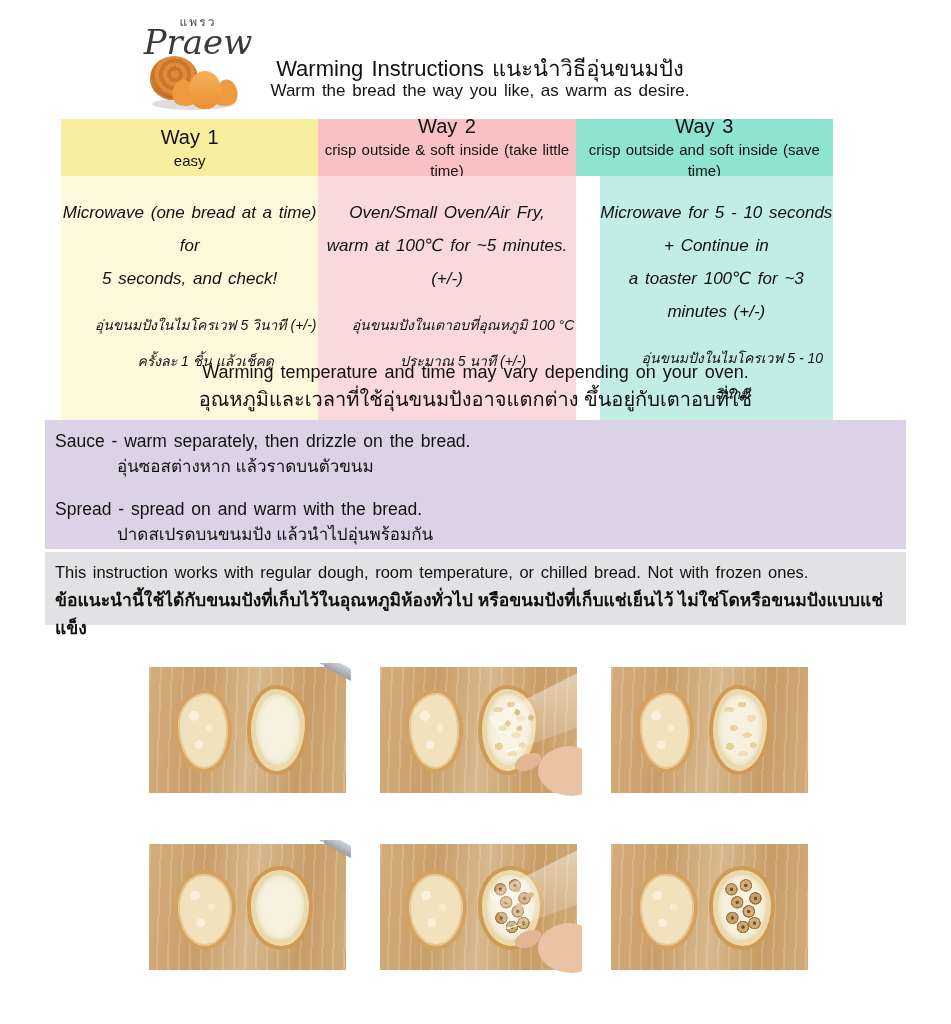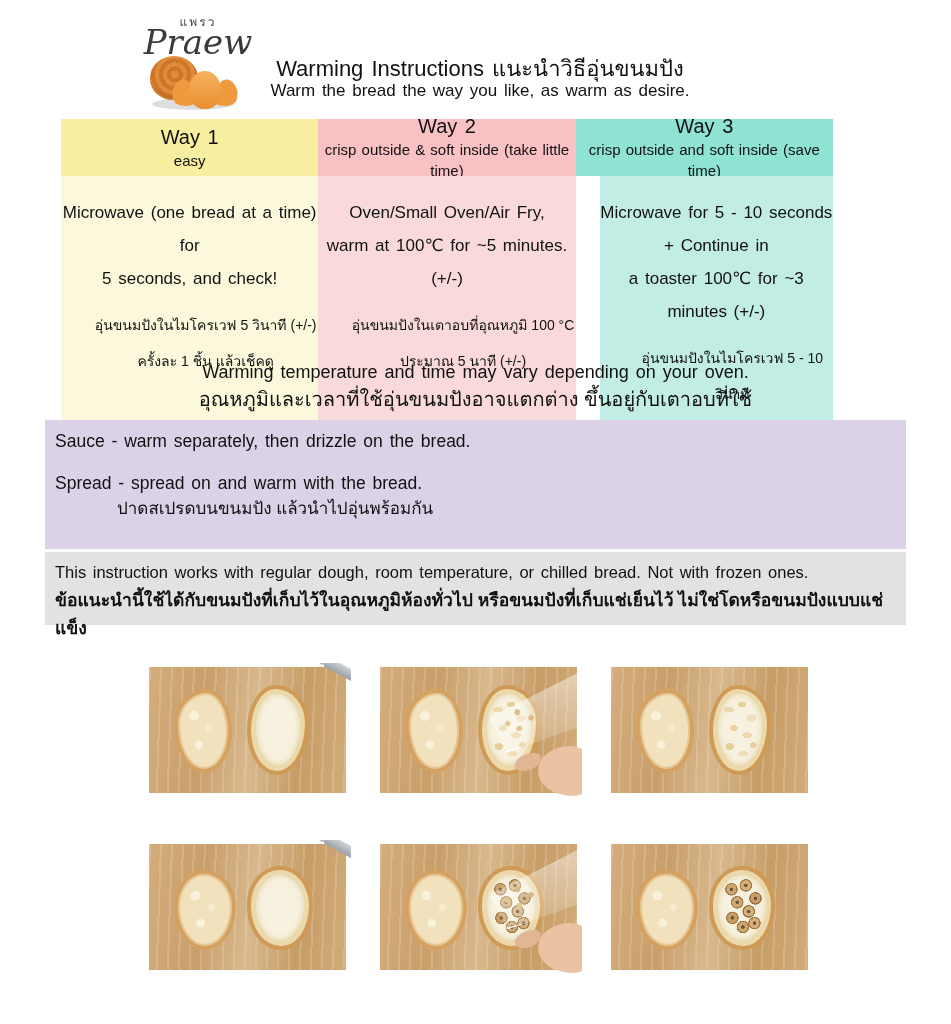--- a/index.html
+++ b/index.html
@@ -27,21 +27,21 @@
   
   .head-text{position:absolute;left:245px;top:58px;width:470px;text-align:center;}
   .head-title{font-size:22px;line-height:22px;word-spacing:2px;}
   .head-sub{font-size:17px;line-height:22px;word-spacing:2px;}
   
   .ways{position:absolute;left:61px;top:119px;width:772px;display:flex;}
   .way-col{flex:1 1 0;display:flex;flex-direction:column;}
   .way-head{height:57px;display:flex;flex-direction:column;justify-content:center;text-align:center;}
   .way-title{font-size:20px;line-height:25px;word-spacing:2px;}
   .way-sub{font-size:15px;line-height:21px;word-spacing:1px;}
-  .way-body{height:244px;text-align:center;padding-top:20px;box-sizing:border-box;}
+  .way-body{height:244px;text-align:center;padding-top:20px;box-sizing:border-box;font-style:italic;}
   .way-en{font-size:17px;line-height:33px;word-spacing:2px;}
   .way-th{font-size:14px;line-height:36px;margin-top:12px;padding-left:32px;}
   .vary-note{position:absolute;left:45px;top:360px;width:861px;text-align:center;}
   .vary-en{font-size:18px;line-height:24px;word-spacing:2px;}
   .vary-th{font-size:20px;line-height:30px;}
   
   .sauce{position:absolute;left:45px;top:420px;width:861px;height:129px;box-sizing:border-box;
     padding:8px 0 0 10px;}
   .sauce-en{font-size:17.5px;line-height:26px;word-spacing:2px;}
   .sauce-th{font-size:17px;line-height:26px;margin-left:62px;}
@@ -193,20 +193,21 @@
     </div>
   </div>
 
   <div class="vary-note">
     <div class="vary-en">Warming temperature and time may vary depending on your oven.</div>
     <div class="vary-th">อุณหภูมิและเวลาที่ใช้อุ่นขนมปังอาจแตกต่าง ขึ้นอยู่กับเตาอบที่ใช้</div>
   </div>
 
   <div class="sauce" style="background-color: rgb(219, 210, 232);">
     <div class="sauce-en">Sauce - warm separately, then drizzle on the bread.</div>
+    <div class="sauce-th">อุ่นซอสต่างหาก แล้วราดบนตัวขนม</div>
     <div class="sauce-gap"></div>
     <div class="sauce-en">Spread - spread on and warm with the bread.</div>
     <div class="sauce-th">ปาดสเปรดบนขนมปัง แล้วนำไปอุ่นพร้อมกัน</div>
   </div>
 
   <div class="disclaimer" style="background-color: rgb(226, 225, 228);">
     <div class="disc-en">This instruction works with regular dough, room temperature, or chilled bread. Not with frozen ones.</div>
     <div class="disc-th">ข้อแนะนำนี้ใช้ได้กับขนมปังที่เก็บไว้ในอุณหภูมิห้องทั่วไป หรือขนมปังที่เก็บแช่เย็นไว้ ไม่ใช่โดหรือขนมปังแบบแช่แข็ง</div>
   </div>
 

